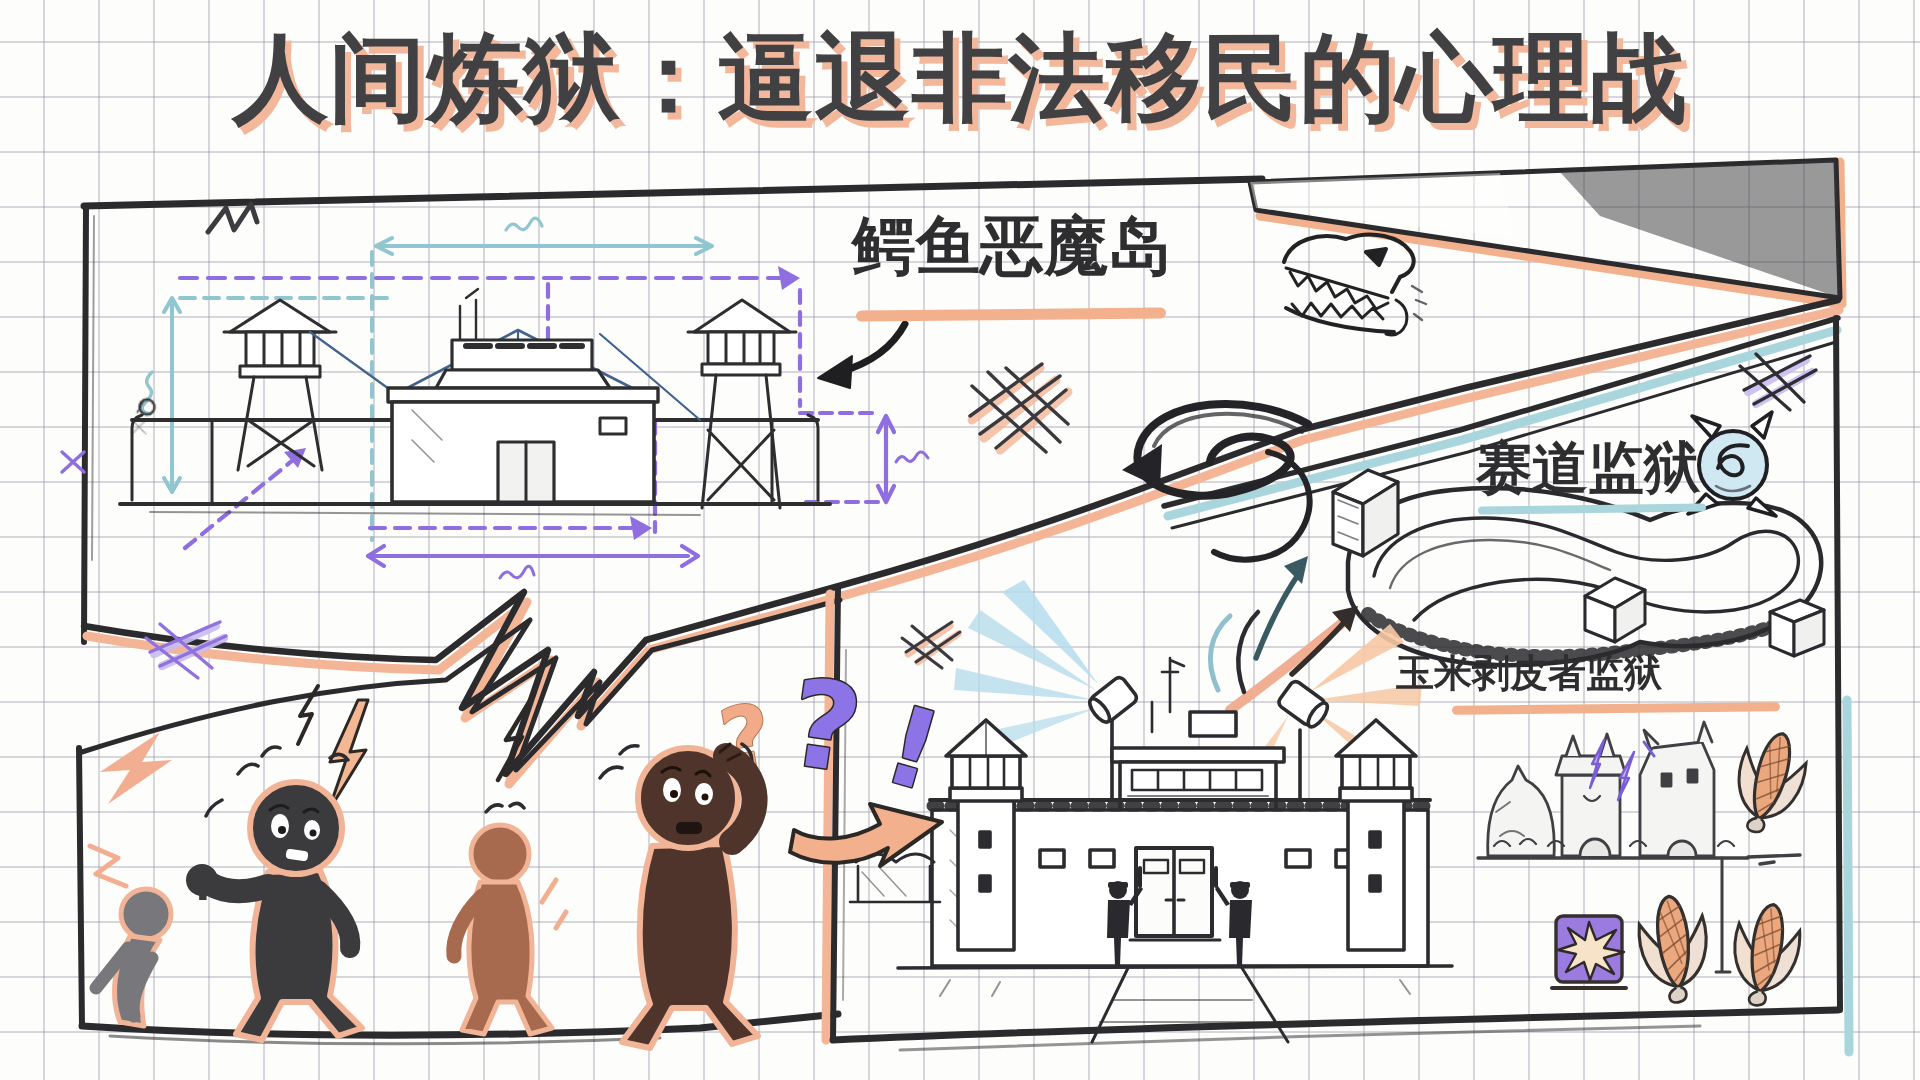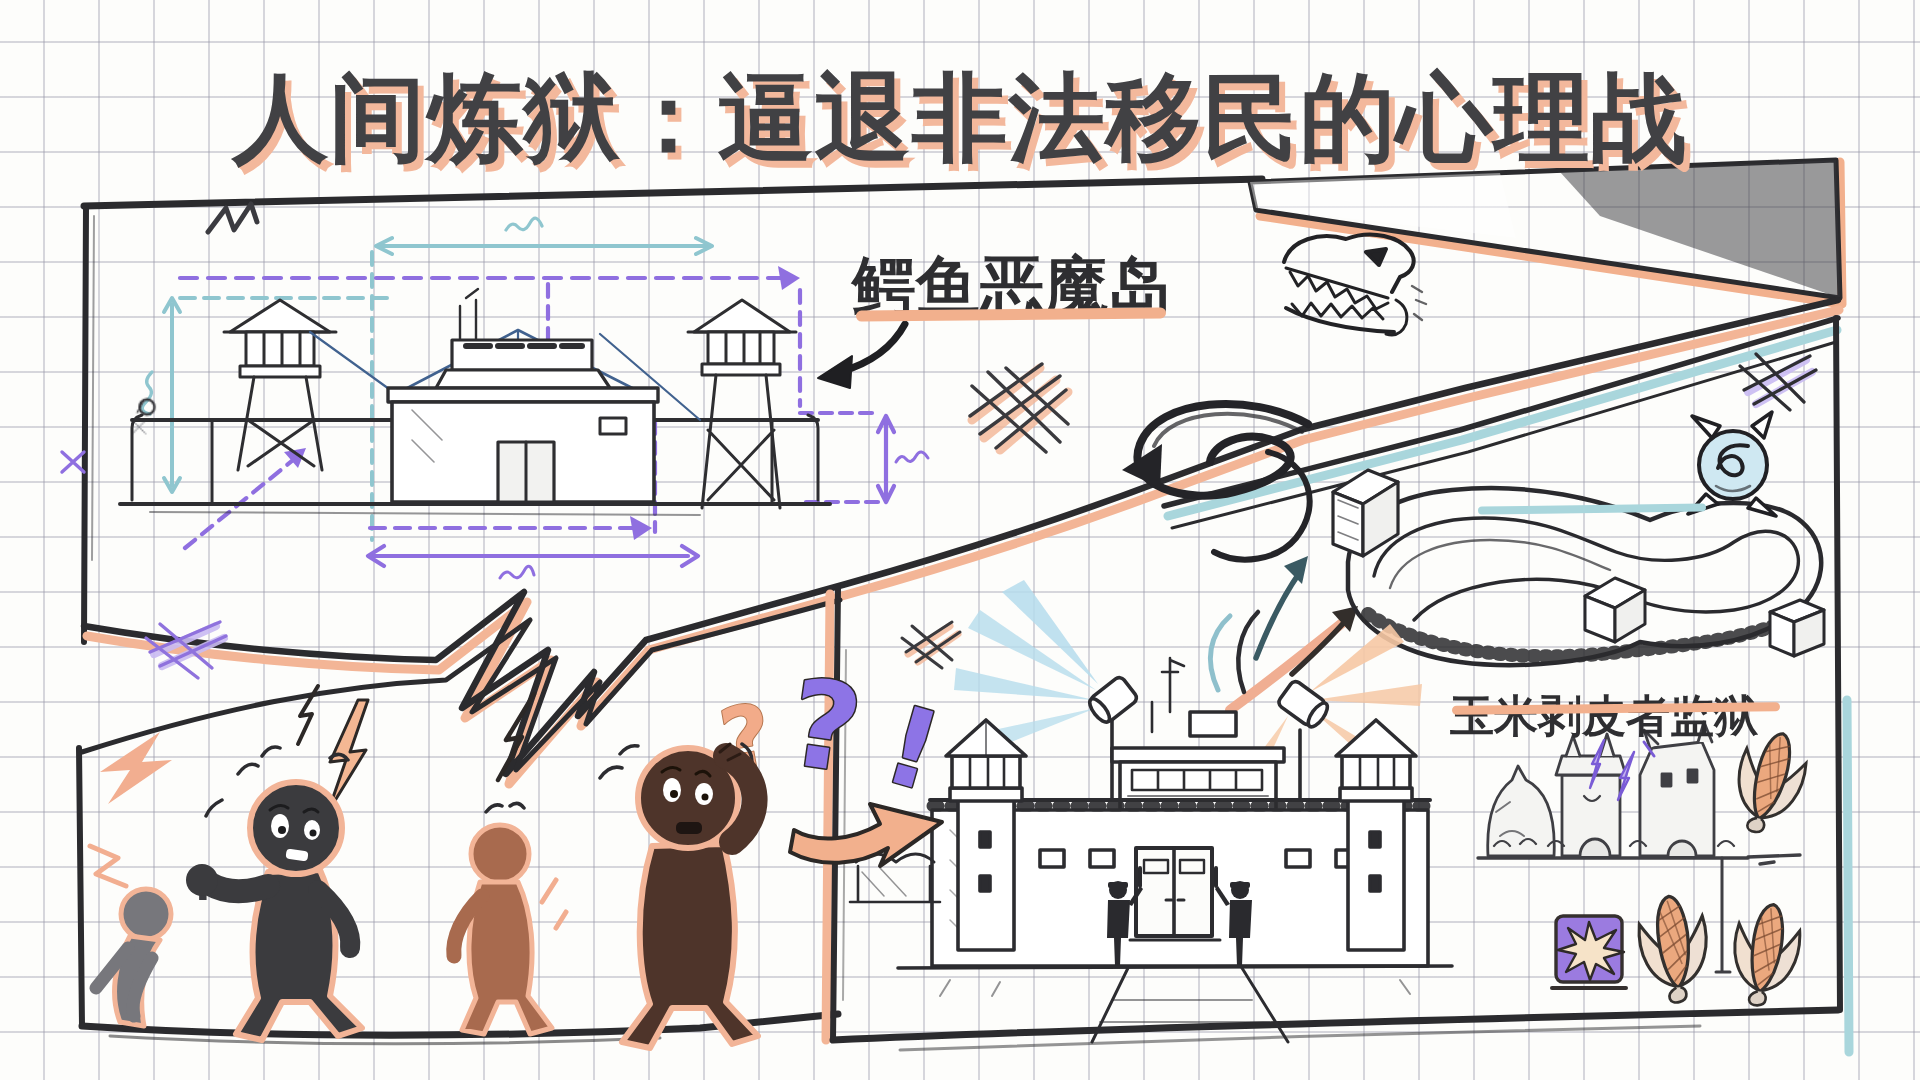--- a/index.html
+++ b/index.html
@@ -5,26 +5,26 @@
   html,body{margin:0;padding:0;}
   body{font-family:"DejaVu Sans","Liberation Sans",sans-serif;}
   #stage{position:relative;width:1920px;height:1080px;overflow:hidden;
     background-color:#fdfdfb;
     background-image:
       linear-gradient(rgba(150,150,168,.38) 2px, transparent 2px),
       linear-gradient(90deg, rgba(150,150,168,.38) 2px, transparent 2px);
     background-size:55px 55px;
     background-position:-12px -14px;}
   #art{position:absolute;left:0;top:0;width:1920px;height:1080px;}
-  .label{position:absolute;font-weight:900;color:#2e2e31;white-space:nowrap;line-height:1;margin-top:40px;}
+  .label{position:absolute;font-weight:900;color:#2e2e31;white-space:nowrap;line-height:1;}
   #title{left:50%;top:30px;transform:translateX(-50%);font-size:96px;letter-spacing:1px;
     color:#414144;text-shadow:6px 7px 0 #f3b89c;}
   #lbl-alligator{left:852px;top:214px;font-size:64px;}
   #lbl-speedway{left:1476px;top:440px;font-size:56px;}
-  #lbl-cornhusker{left:1450px;top:654px;font-size:44px;}
+  #lbl-cornhusker{left:1396px;top:654px;font-size:38px;}
   .underbar{position:absolute;border-radius:6px;}
   #ub-alligator{left:856px;top:309px;width:310px;height:11px;background:#f2b08d;transform:rotate(-.6deg);}
   #ub-speedway{left:1478px;top:505px;width:228px;height:8px;background:#a9d6dc;transform:rotate(-.8deg);}
   #ub-cornhusker{left:1452px;top:704px;width:328px;height:9px;background:#f2b08d;transform:rotate(-.6deg);}
 </style>
 </head>
 <body>
 
 <div id="stage">
 
@@ -465,17 +465,18 @@
 
     <g>
       <path d="M790,852 C820,868 858,866 888,848 L880,866 L942,822 L870,804 L880,824 C852,840 818,844 794,830 Z" fill="#f2b08d" stroke="#2c2826" stroke-width="4" stroke-linejoin="round"></path>
     </g>
   </g>
 </svg>
 
 <div id="title" class="label">人间炼狱：逼退非法移民的心理战</div>
 <div id="lbl-alligator" class="label">鳄鱼恶魔岛</div>
 <div id="ub-alligator" class="underbar"></div>
+<div id="lbl-speedway" class="label">赛道监狱</div>
 <div id="ub-speedway" class="underbar"></div>
 <div id="lbl-cornhusker" class="label">玉米剥皮者监狱</div>
 <div id="ub-cornhusker" class="underbar"></div>
 
 </div>
 
 </body></html>

